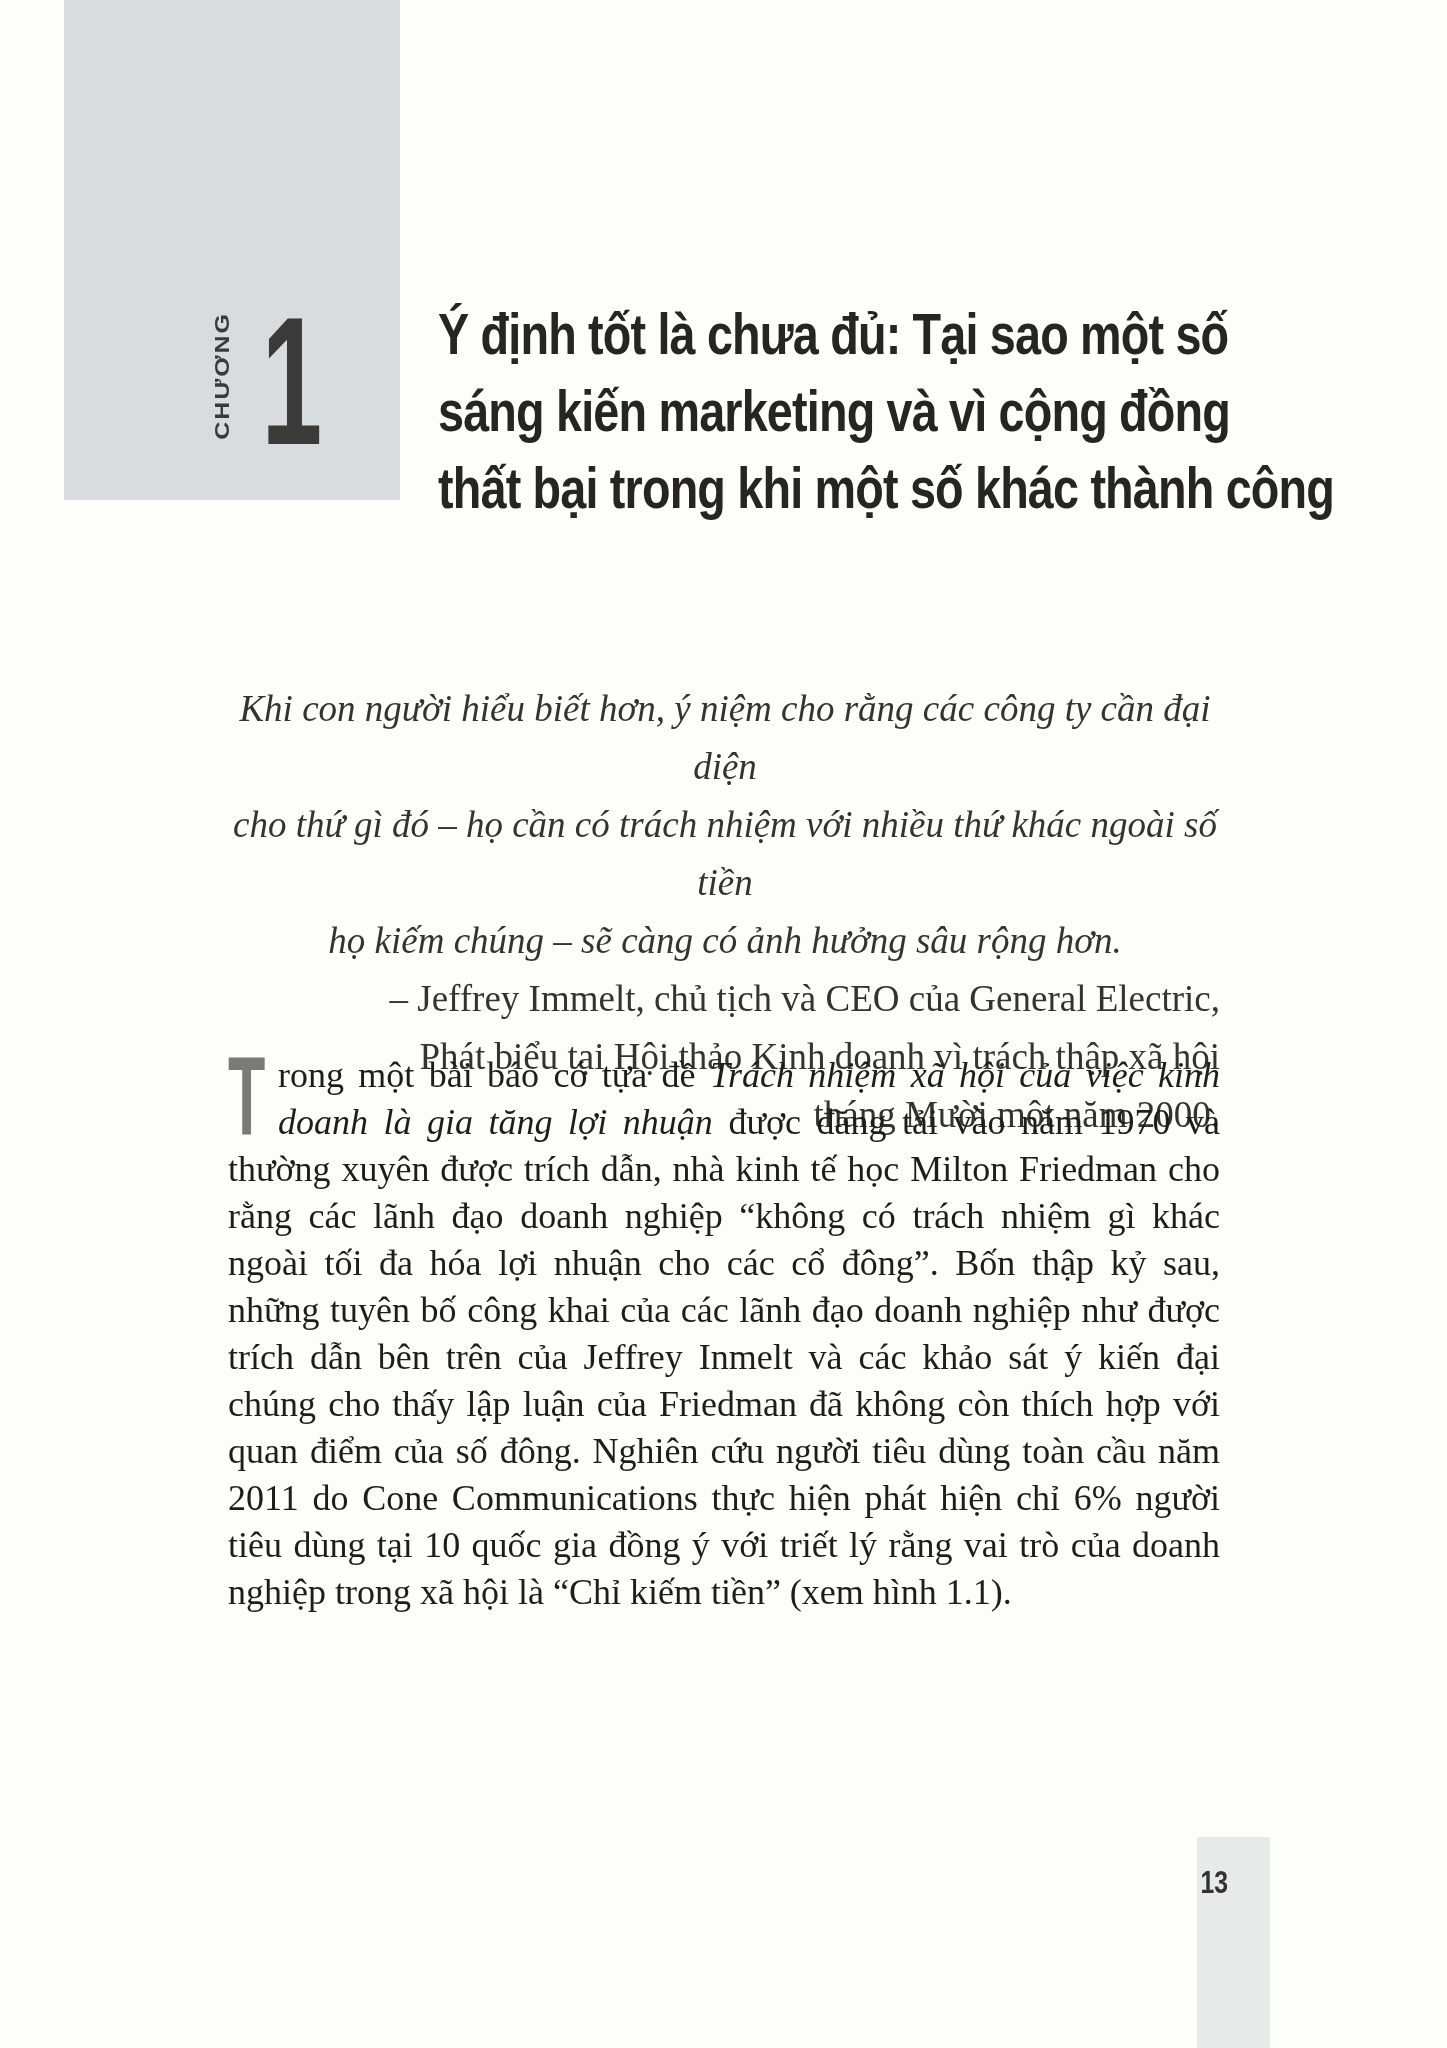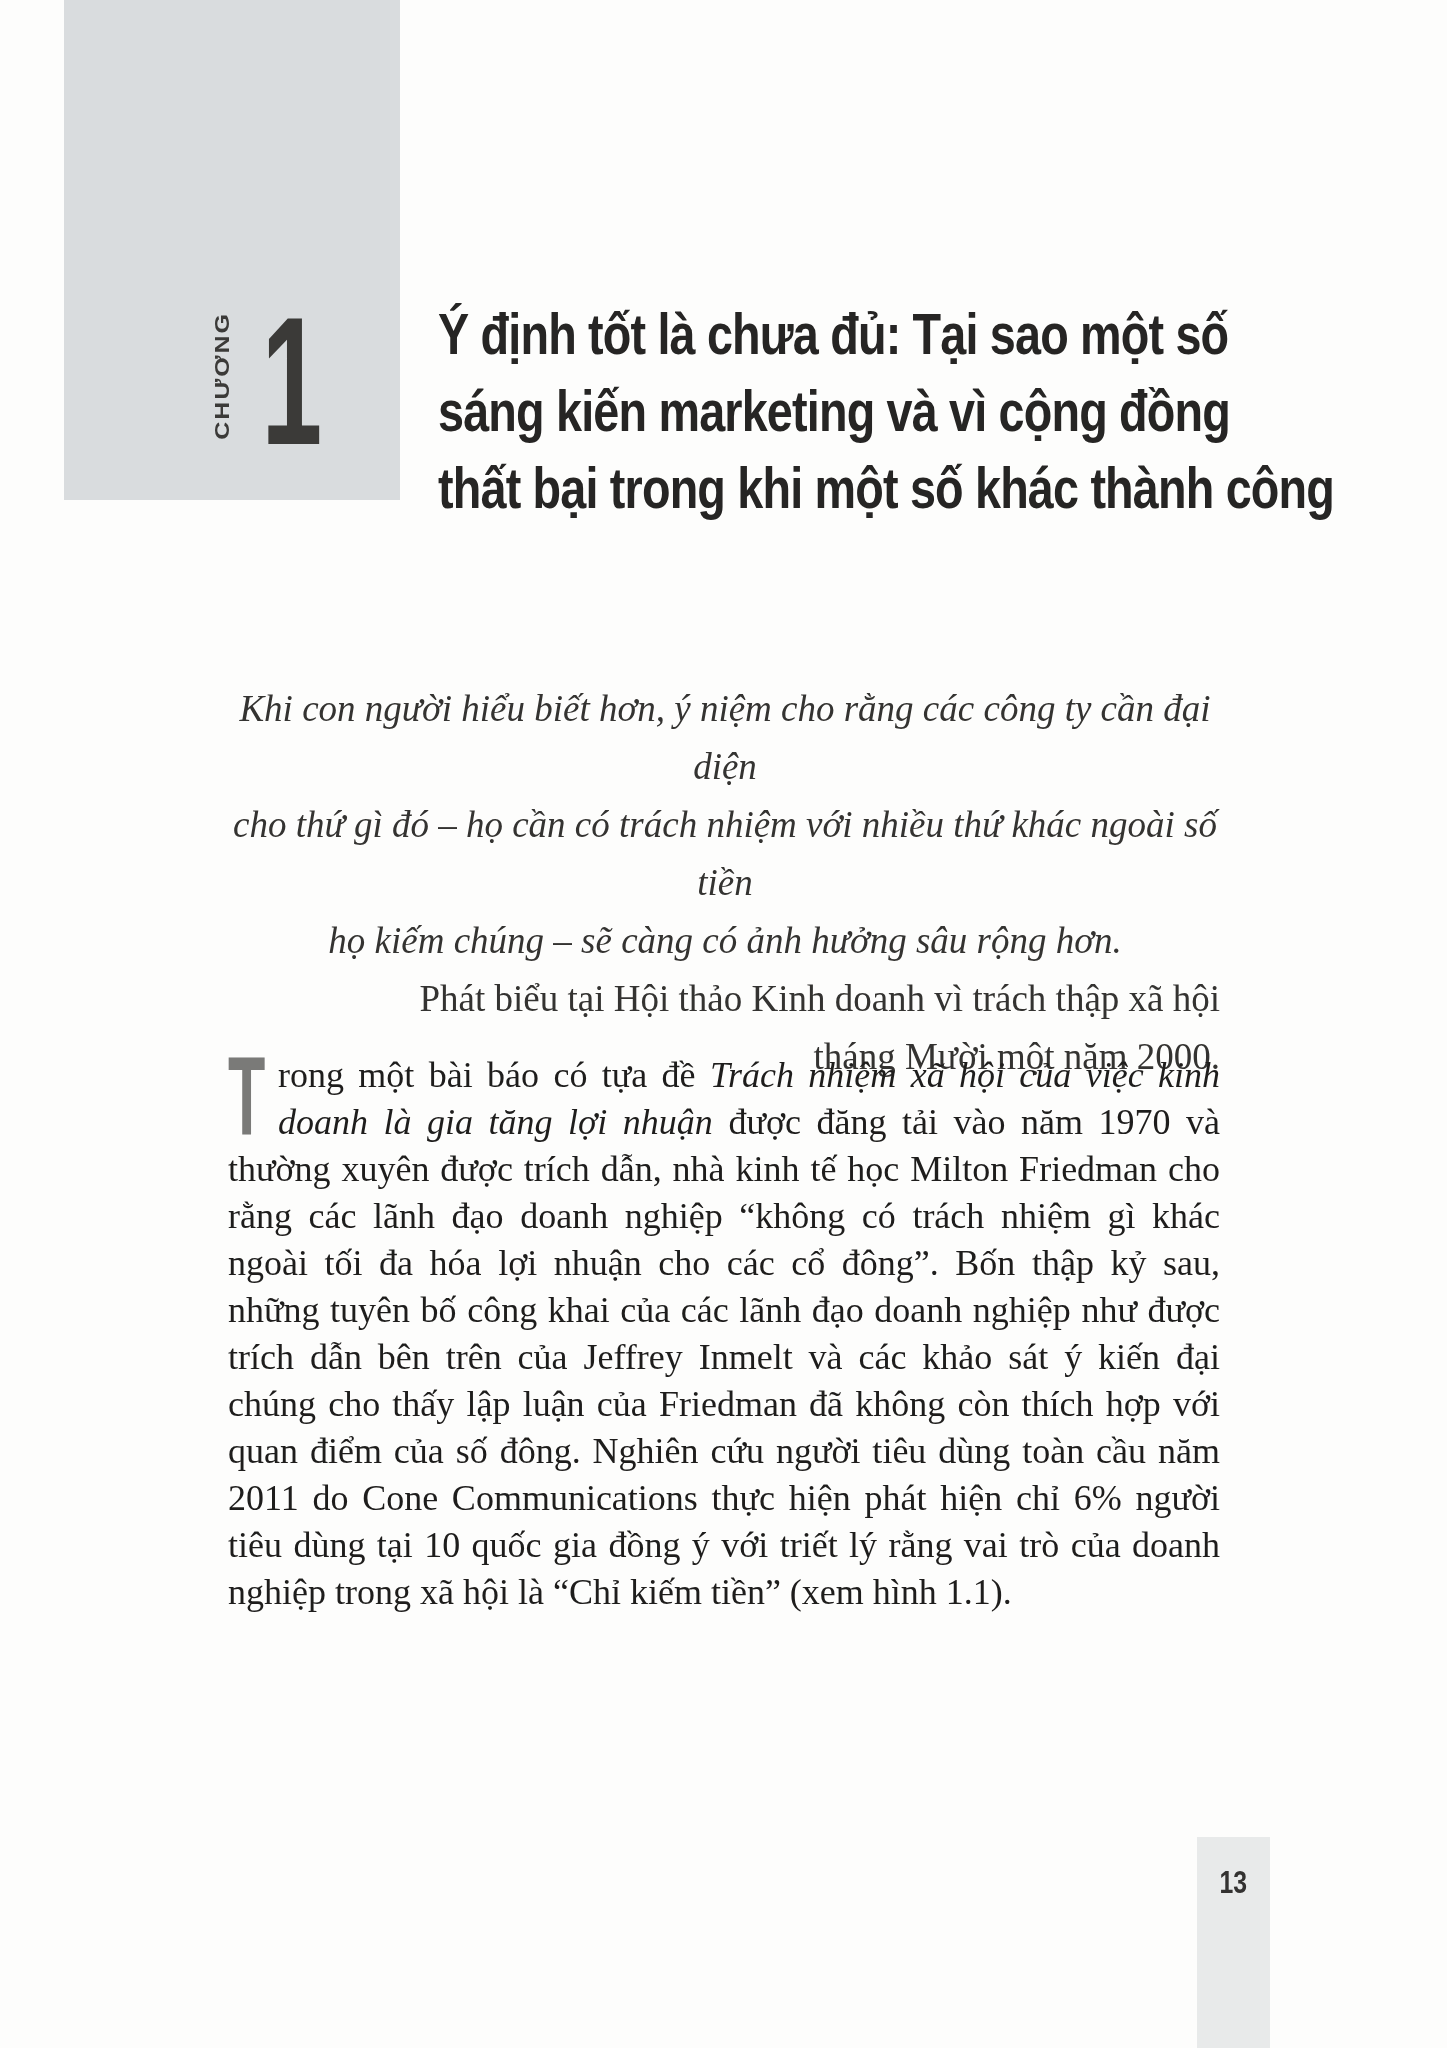--- a/index.html
+++ b/index.html
@@ -99,21 +99,20 @@
     transform:scaleX(0.55);
     transform-origin:left top;
     margin-right:10px;
   }
   .italic{font-style:italic;}
 
   
   .page-number-bar{
     position:absolute;left:1197px;top:1837px;width:73px;height:211px;
     background:var(--pagebar-bg);
-    text-align:center;
   }
   .page-number{
     display:inline-block;
     margin-top:28px;
     font-family:"Liberation Sans", sans-serif;
     font-weight:bold;
     font-size:31px;
     color:#333231;
     transform:scaleX(0.8);
     transform-origin:center top;
@@ -137,20 +136,21 @@
     <span class="title-line">thất bại trong khi một số khác thành công</span>
   </h1>
 
   <div class="epigraph">
     <div class="quote">
       <span class="quote-line">Khi con người hiểu biết hơn, ý niệm cho rằng các công ty cần đại diện</span>
       <span class="quote-line">cho thứ gì đó – họ cần có trách nhiệm với nhiều thứ khác ngoài số tiền</span>
       <span class="quote-line">họ kiếm chúng – sẽ càng có ảnh hưởng sâu rộng hơn.</span>
     </div>
     <div class="attribution">
+      <span class="attribution-line">– Jeffrey Immelt, chủ tịch và CEO của General Electric,</span>
       <span class="attribution-line">Phát biểu tại Hội thảo Kinh doanh vì trách thập xã hội</span>
       <span class="attribution-line">tháng Mười một năm 2000.</span>
     </div>
   </div>
 
   <div class="body-text">
     <span class="dropcap">T</span><span><span>rong một bài báo có tựa đề </span><span class="italic">Trách nhiệm xã hội của việc kinh doanh là gia tăng lợi nhuận</span><span> được đăng tải vào năm 1970 và thường xuyên được trích dẫn, nhà kinh tế học Milton Friedman cho rằng các lãnh đạo doanh nghiệp “không có trách nhiệm gì khác ngoài tối đa hóa lợi nhuận cho các cổ đông”. Bốn thập kỷ sau, những tuyên bố công khai của các lãnh đạo doanh nghiệp như được trích dẫn bên trên của Jeffrey Inmelt và các khảo sát ý kiến đại chúng cho thấy lập luận của Friedman đã không còn thích hợp với quan điểm của số đông. Nghiên cứu người tiêu dùng toàn cầu năm 2011 do Cone Communications thực hiện phát hiện chỉ 6% người tiêu dùng tại 10 quốc gia đồng ý với triết lý rằng vai trò của doanh nghiệp trong xã hội là “Chỉ kiếm tiền” (xem hình 1.1).</span></span>
   </div>
 
   <div class="page-number-bar">

